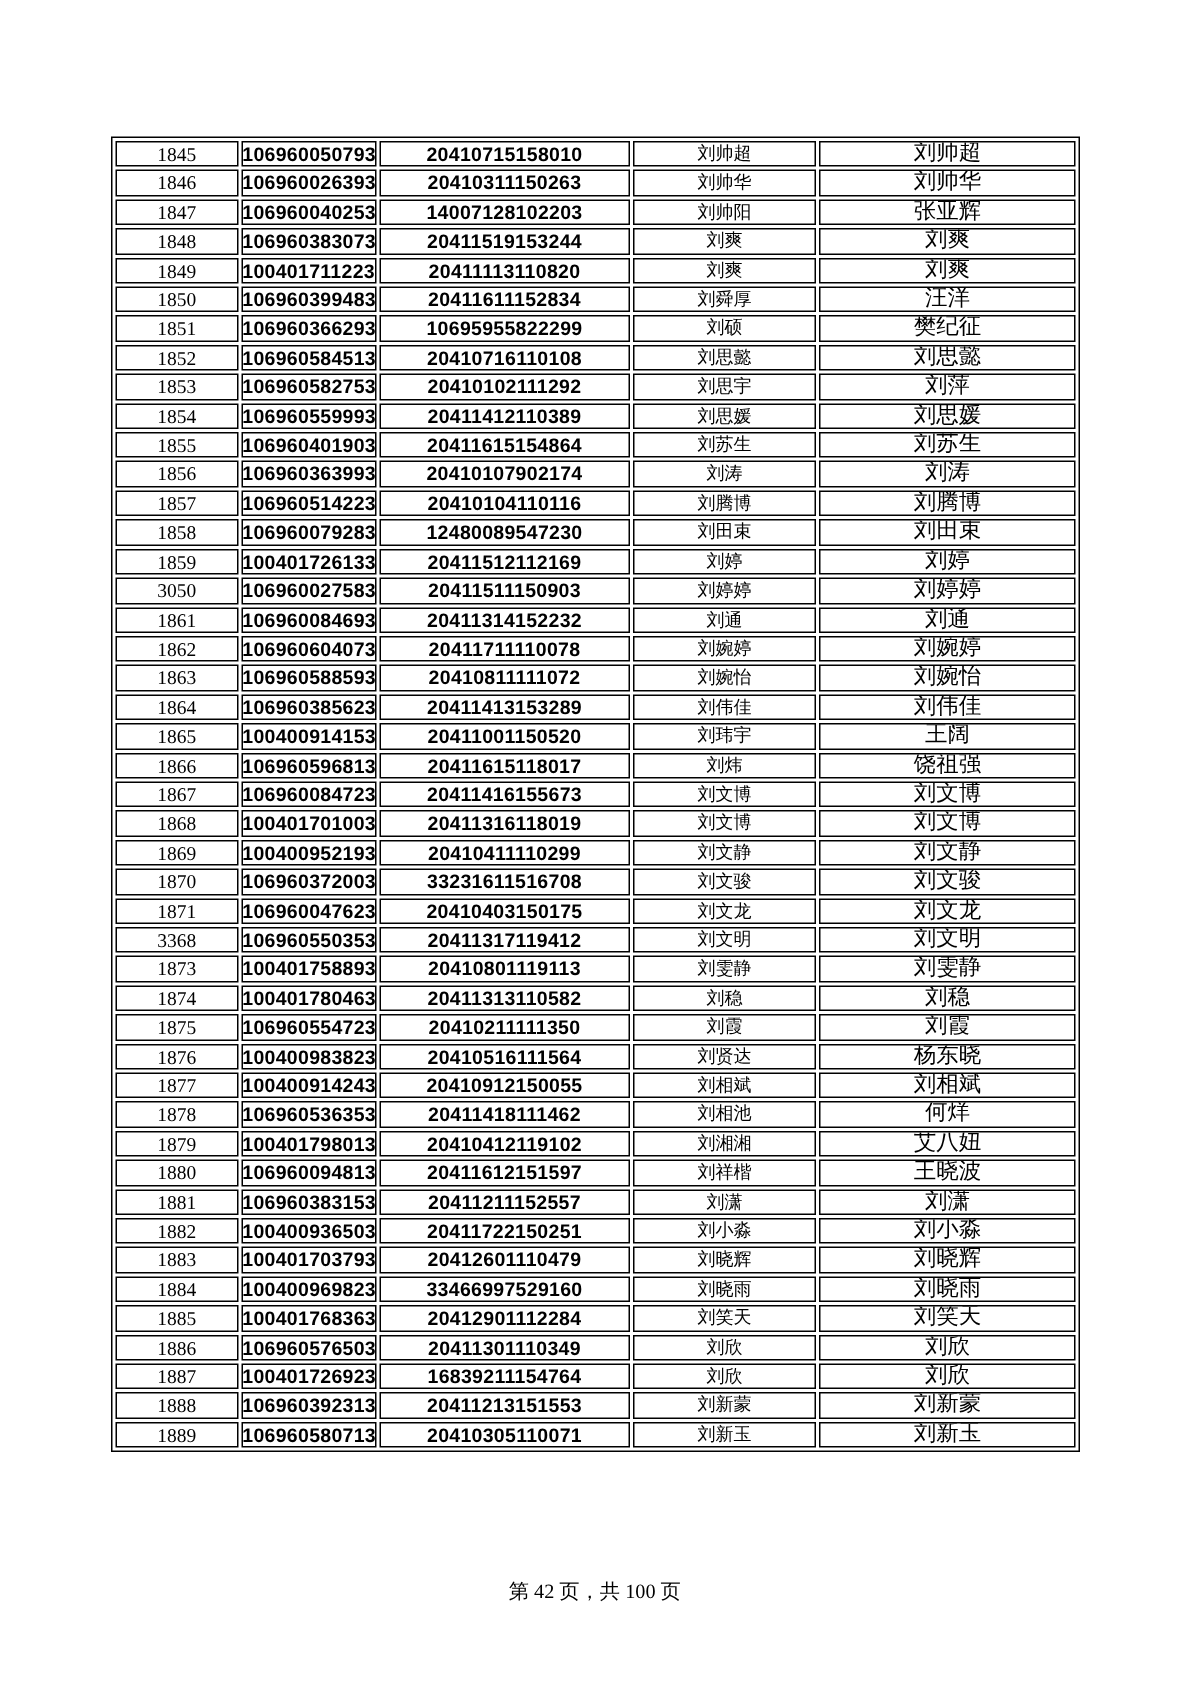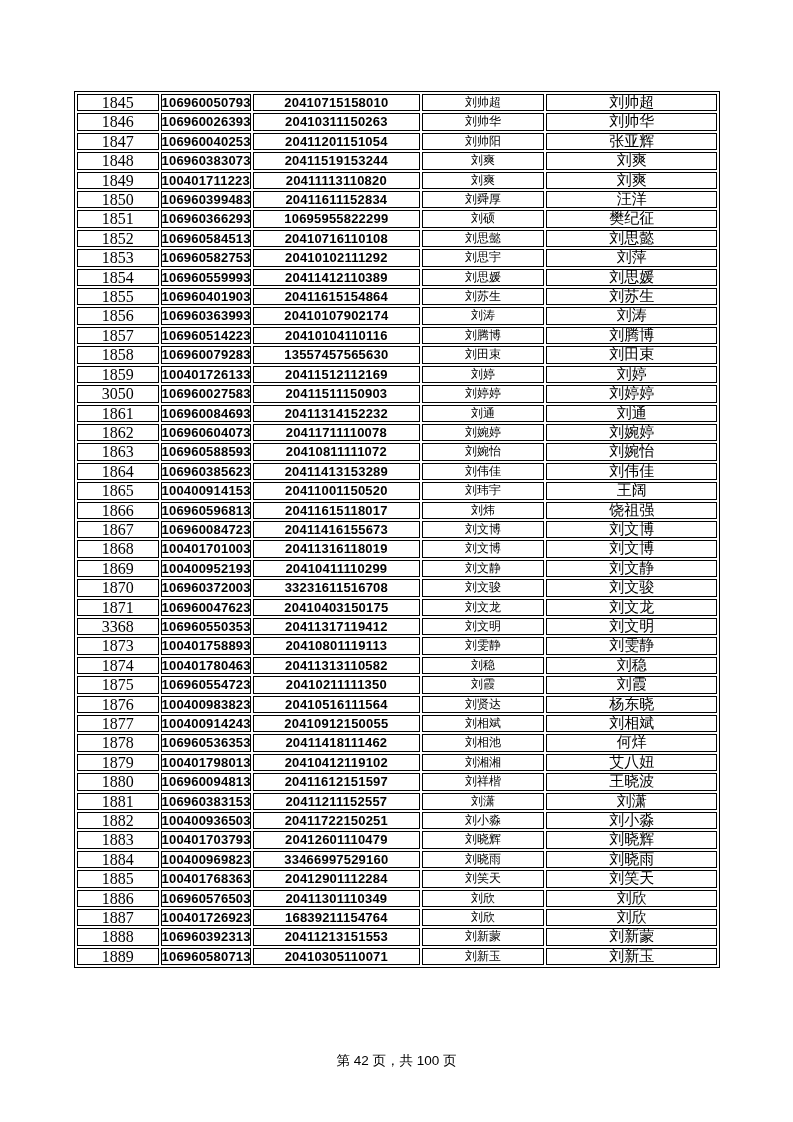--- a/index.html
+++ b/index.html
@@ -33,21 +33,21 @@
     padding: 0;
     text-align: center;
     vertical-align: middle;
     white-space: nowrap;
     overflow: hidden;
     color: #000;
     background: #fff;
   }
   td.c0 {
     font-family: "Liberation Serif", "DejaVu Serif", serif;
-    font-size: 16px;
+    font-size: 13px;
     color: #222;
     margin-top: 24px;
   }
   td.c1, td.c2 {
     font-family: "Liberation Sans", "DejaVu Sans", sans-serif;
     font-weight: bold;
     font-size: 13px;
     letter-spacing: 0.2px;
   }
   td.c3 {
@@ -57,21 +57,21 @@
   td.c4 {
     font-family: "Liberation Serif", "DejaVu Serif", serif;
     font-size: 15px;
   }
   .footer {
     position: absolute;
     left: 0;
     top: 1052px;
     width: 793px;
     text-align: center;
-    font-family: Liberation Sans, sans-serif;
+    font-family: Liberation Serif, serif;
     font-size: 13.5px;
     color: #000;
   }
 </style>
 </head>
 <body>
 
 <div class="page">
   <table class="roster">
     <colgroup>
@@ -92,21 +92,21 @@
         <tr>
           <td class="c0">1846</td>
           <td class="c1">1069600263934</td>
           <td class="c2">20410311150263</td>
           <td class="c3">刘帅华</td>
           <td class="c4">刘帅华</td>
         </tr>
         <tr>
           <td class="c0">1847</td>
           <td class="c1">1069600402534</td>
-          <td class="c2">20411201151054</td>
+          <td class="c2">14007128102203</td>
           <td class="c3">刘帅阳</td>
           <td class="c4">张亚辉</td>
         </tr>
         <tr>
           <td class="c0">1848</td>
           <td class="c1">1069603830734</td>
           <td class="c2">20411519153244</td>
           <td class="c3">刘爽</td>
           <td class="c4">刘爽</td>
         </tr>
@@ -169,21 +169,21 @@
         <tr>
           <td class="c0">1857</td>
           <td class="c1">1069605142234</td>
           <td class="c2">20410104110116</td>
           <td class="c3">刘腾博</td>
           <td class="c4">刘腾博</td>
         </tr>
         <tr>
           <td class="c0">1858</td>
           <td class="c1">1069600792834</td>
-          <td class="c2">13557457565630</td>
+          <td class="c2">12480089547230</td>
           <td class="c3">刘田束</td>
           <td class="c4">刘田束</td>
         </tr>
         <tr>
           <td class="c0">1859</td>
           <td class="c1">1004017261335</td>
           <td class="c2">20411512112169</td>
           <td class="c3">刘婷</td>
           <td class="c4">刘婷</td>
         </tr>

